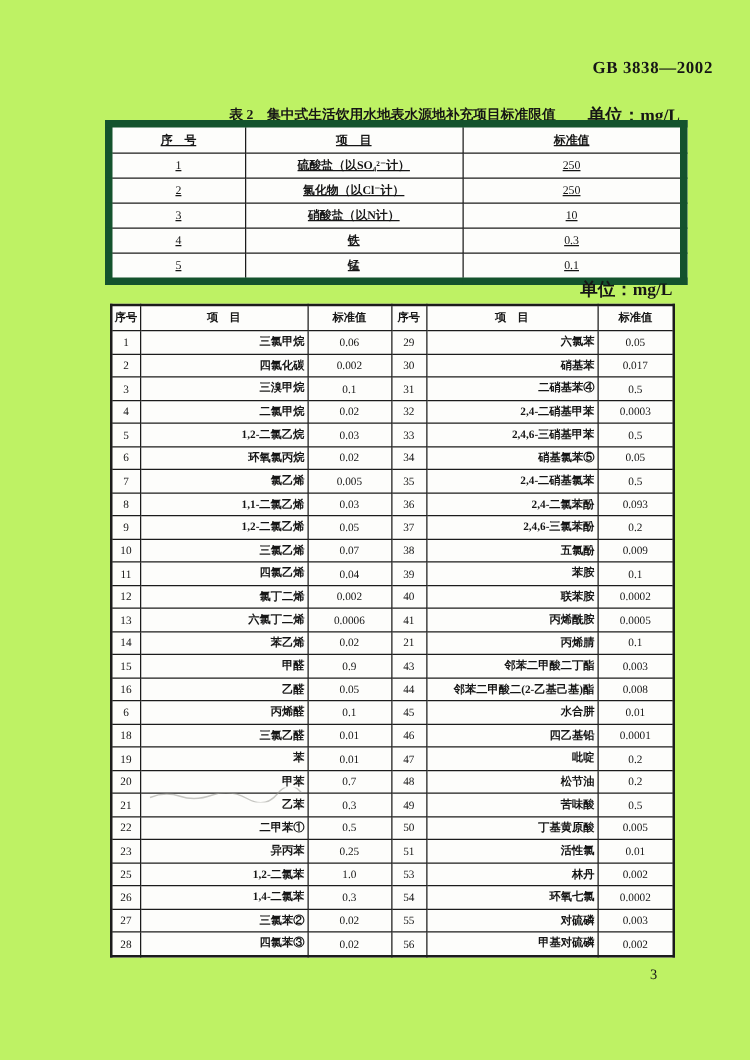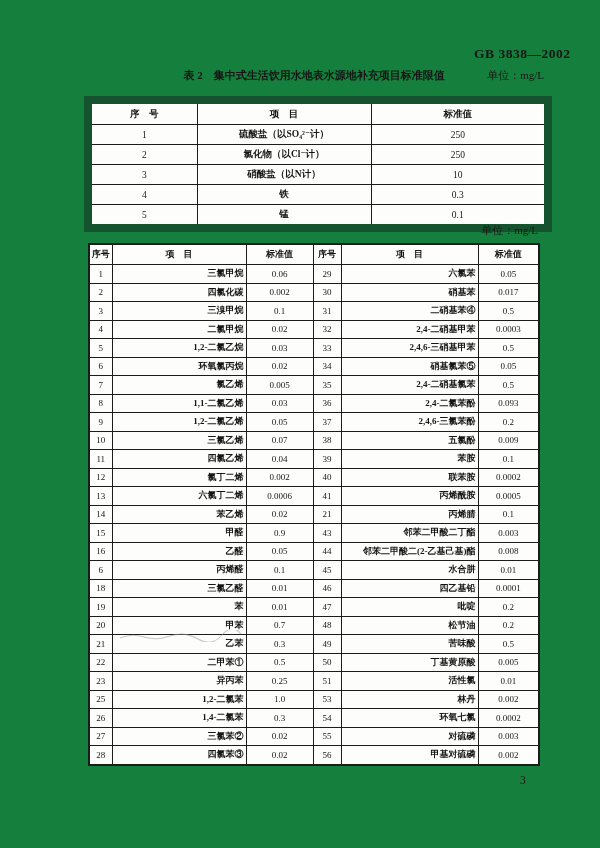--- a/index.html
+++ b/index.html
@@ -9,45 +9,45 @@
     height: 848px;
     background: #fdfdfb;
     font-family: "Liberation Serif", "DejaVu Serif", serif;
     color: #161616;
     overflow: hidden;
   }
   .page {
     position: relative;
     width: 600px;
     height: 848px;
-    background: #15803d;
+    background: #bef264;
   }
   .doc-code {
     position: absolute;
     top: 46px;
     left: 474px;
     font-size: 13.5px;
     font-weight: bold;
     letter-spacing: 0.5px;
   }
   .caption {
     position: absolute;
     text-align: center;
     font-weight: bold;
     font-size: 11px;
     white-space: nowrap;
   }
   .caption .caption-unit {
     position: absolute;
     right: 0;
     top: 0;
-    font-weight: normal;
-    font-size: 11px;
-  }
-  .caption-t2 { top: 68px; left: 84px; width: 460px; text-align: center; }
+    font-weight: bold;
+    font-size: 14px;
+  }
+  .caption-t2 { top: 84px; left: 84px; width: 460px; text-align: center; }
   .caption-t3 { top: 223px; left: 88px; width: 450px; }
 
   table {
     position: absolute;
     border-collapse: collapse;
     table-layout: fixed;
     background: #fdfdfb;
   }
   td, th {
     border: 1px solid #1c1c1c;
@@ -57,21 +57,22 @@
     overflow: hidden;
     white-space: nowrap;
     font-weight: normal;
   }
   thead th { font-weight: bold; }
   table.t2 {
     top: 96px;
     left: 84px;
     width: 460px;
     font-size: 9.5px;
-    border: 8px solid #14532d;
+    border: 6px solid #14532d;
+    text-decoration: underline;
   }
   table.t2 th { height: 20px; }
   table.t2 td { height: 19px; }
   table.t2 td.item-cell { font-weight: bold; }
 
   table.t3 {
     top: 243px;
     left: 88px;
     width: 450px;
     font-size: 9px;

